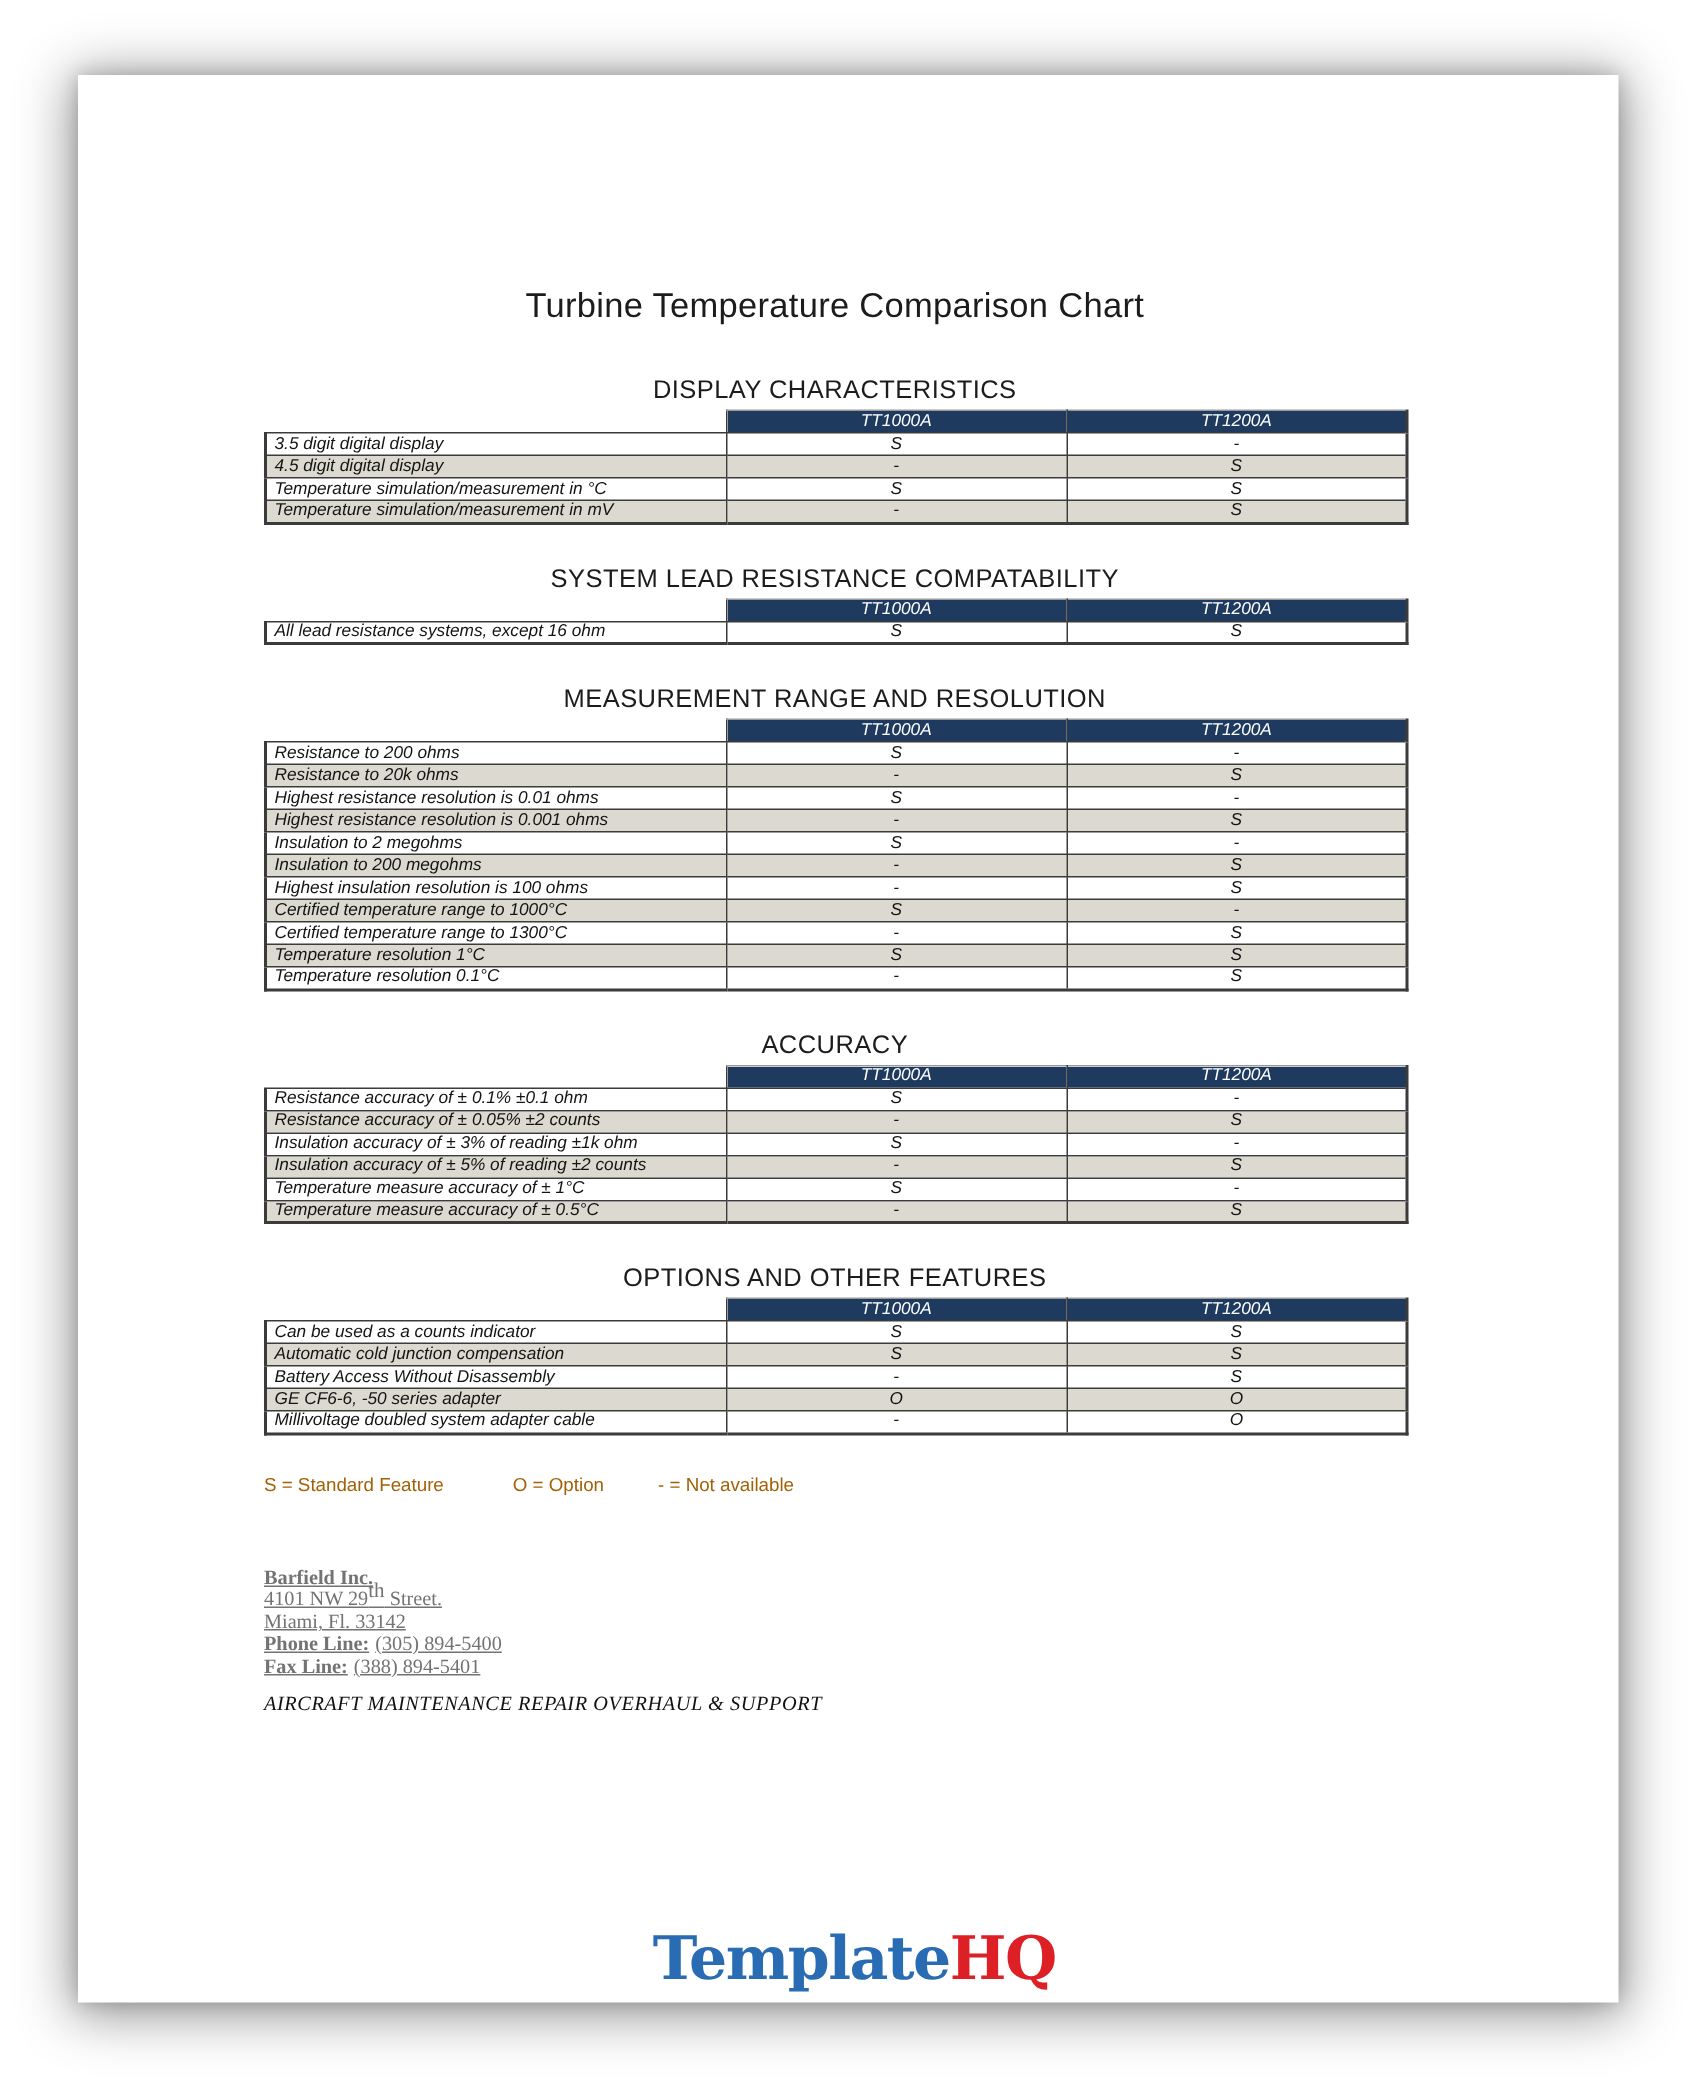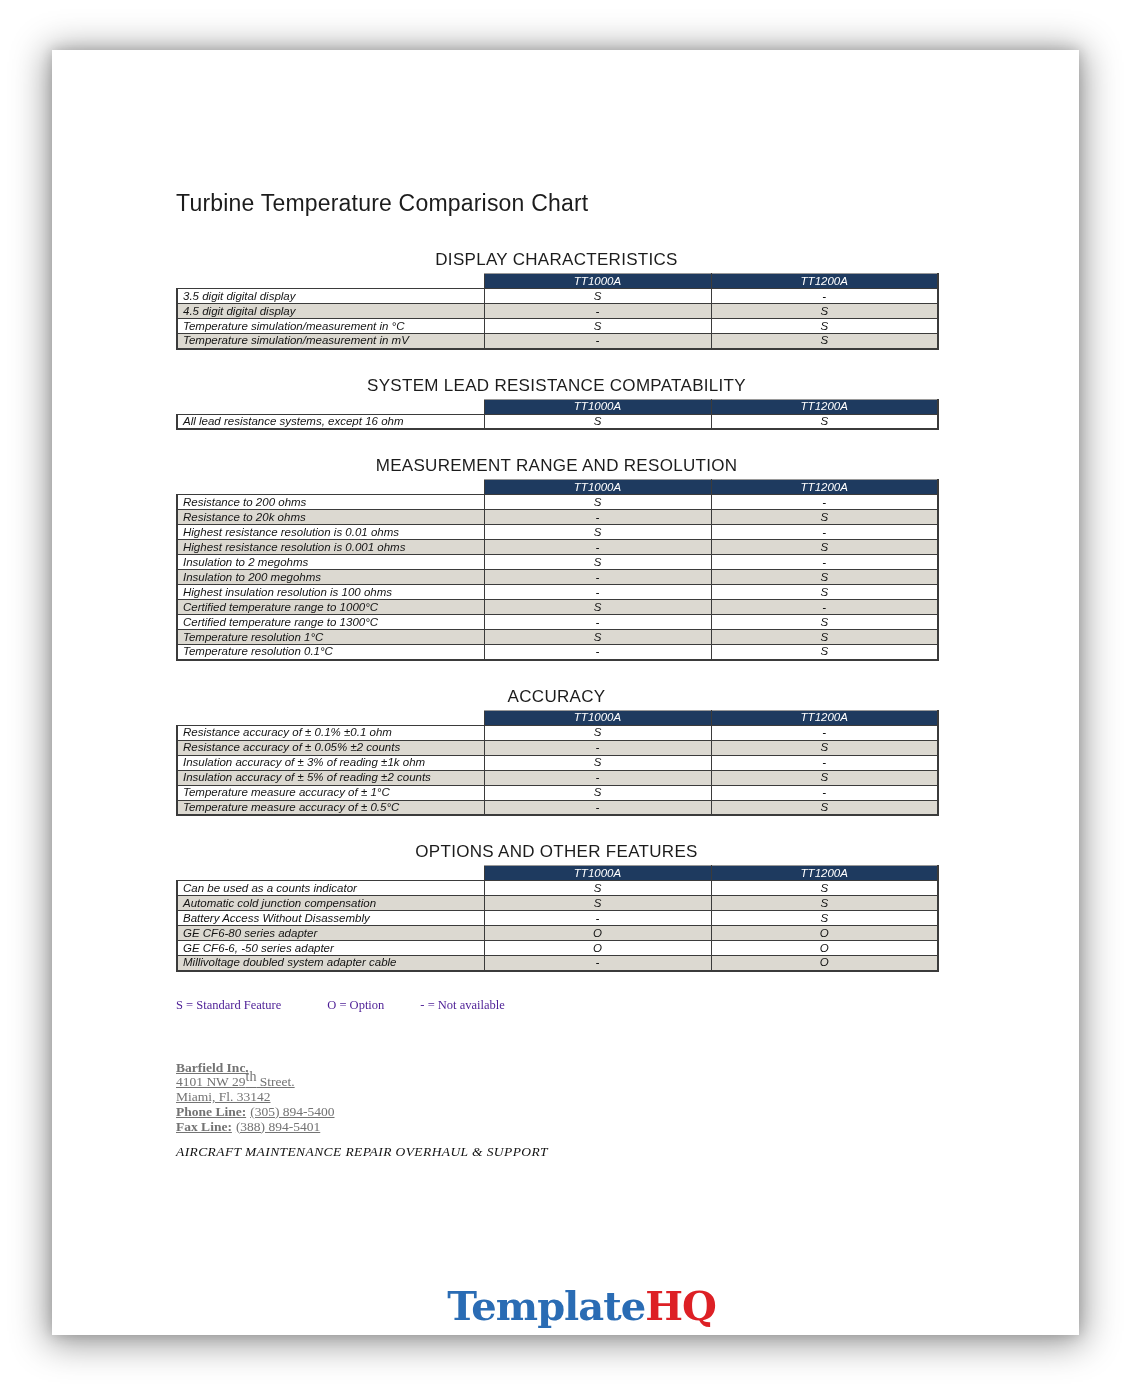--- a/index.html
+++ b/index.html
@@ -18,21 +18,21 @@
     box-shadow: 0 4px 34px 4px rgba(0,0,0,0.42), 0 0 12px rgba(0,0,0,0.18);
   }
   .content {
     width: 761px;
     margin-left: 124px;
   }
   .doc-title {
     margin: 0;
     padding-top: 140px;
     padding-bottom: 17px;
-    text-align: left;
+    text-align: center;
     font-size: 23px;
     font-weight: 400;
     letter-spacing: 0.2px;
     color: #1c1c1c;
   }
   .tbl-section { margin-bottom: 26px; }
   .section-heading {
     margin: 16px 0 3px 0;
     text-align: center;
     font-size: 17px;
@@ -70,22 +70,21 @@
   }
   table.cmp tbody td:first-child { text-align: left;  border-left-width: 2px; }
   table.cmp tbody td + td        { text-align: center; }
   table.cmp tbody td:last-child,
   table.cmp thead th:last-child  { border-right-width: 2px; }
   table.cmp tbody tr:last-child td { border-bottom-width: 2px; margin-left: 24px; }
   table.cmp tbody tr:nth-child(even) td { background: var(--row-alt-bg, #dcd9d1); }
   .legend {
     margin-top: 4px;
     font-size: 12.5px;
-    color: #4c1d95;
-    font-family: Liberation Serif, serif;
+    color: #a16207;
   }
   .legend span { display: inline-block; }
   .legend .lg-standard { margin-right: 46px; }
   .legend .lg-option   { margin-right: 36px; }
   .address-block {
     margin-top: 48px;
     font-family: "Liberation Serif", serif;
     font-size: 13.5px;
     line-height: 14.8px;
     color: #737373;
@@ -98,21 +97,21 @@
     margin-top: 10px;
     font-family: "Liberation Serif", serif;
     font-style: italic;
     font-size: 13.5px;
     letter-spacing: 0.4px;
     color: #111111;
   }
   .logo {
     position: absolute;
     bottom: 9px;
-    left: 16px;
+    left: 4px;
     width: 100%;
     text-align: center;
     font-family: "DejaVu Serif", serif;
     font-weight: 700;
     font-size: 40px;
     letter-spacing: -1px;
     line-height: 1;
   }
   .logo .lg-blue { color: var(--logo-primary, #2a6cb4); }
   .logo .lg-red  { color: var(--logo-secondary, #dd2025); }
@@ -340,25 +339,20 @@
               <td>Automatic cold junction compensation</td>
               <td>S</td>
               <td>S</td>
             </tr>
             <tr>
               <td>Battery Access Without Disassembly</td>
               <td>-</td>
               <td>S</td>
             </tr>
             <tr>
-              <td>GE CF6-80 series adapter</td>
-              <td>O</td>
-              <td>O</td>
-            </tr>
-            <tr>
               <td>GE CF6-6, -50 series adapter</td>
               <td>O</td>
               <td>O</td>
             </tr>
             <tr>
               <td>Millivoltage doubled system adapter cable</td>
               <td>-</td>
               <td>O</td>
             </tr>
           </tbody>

